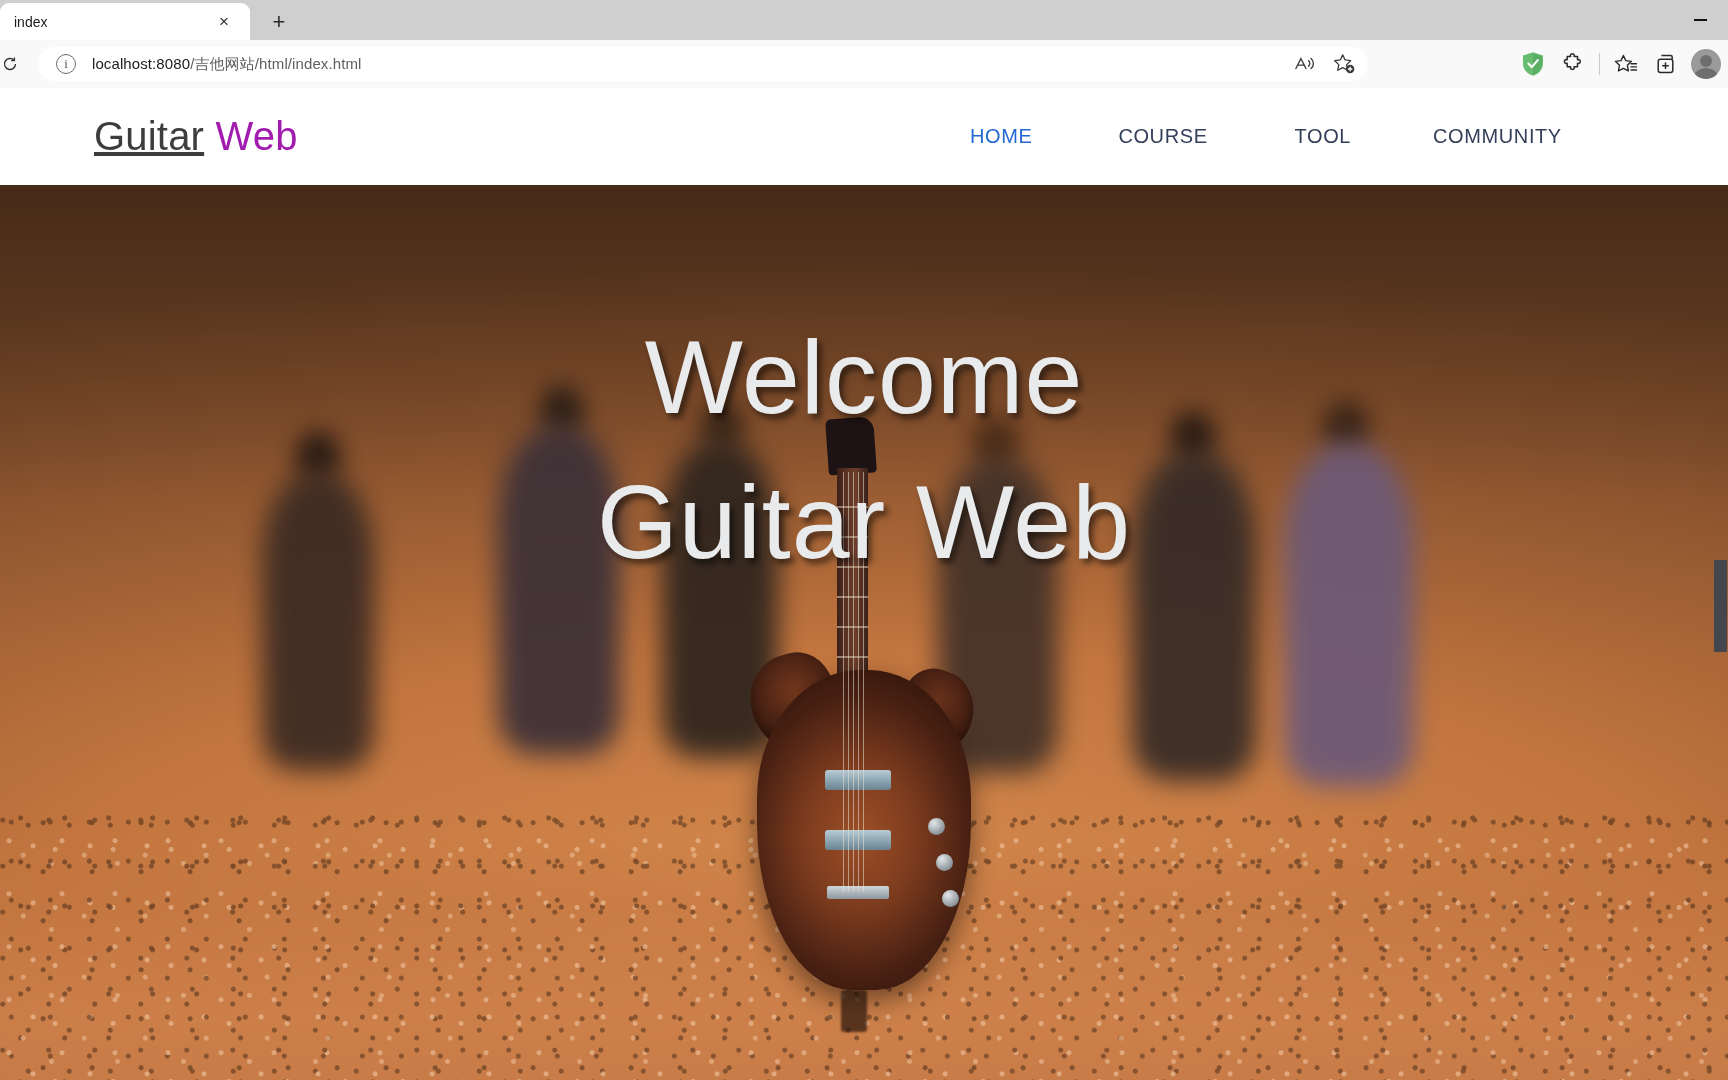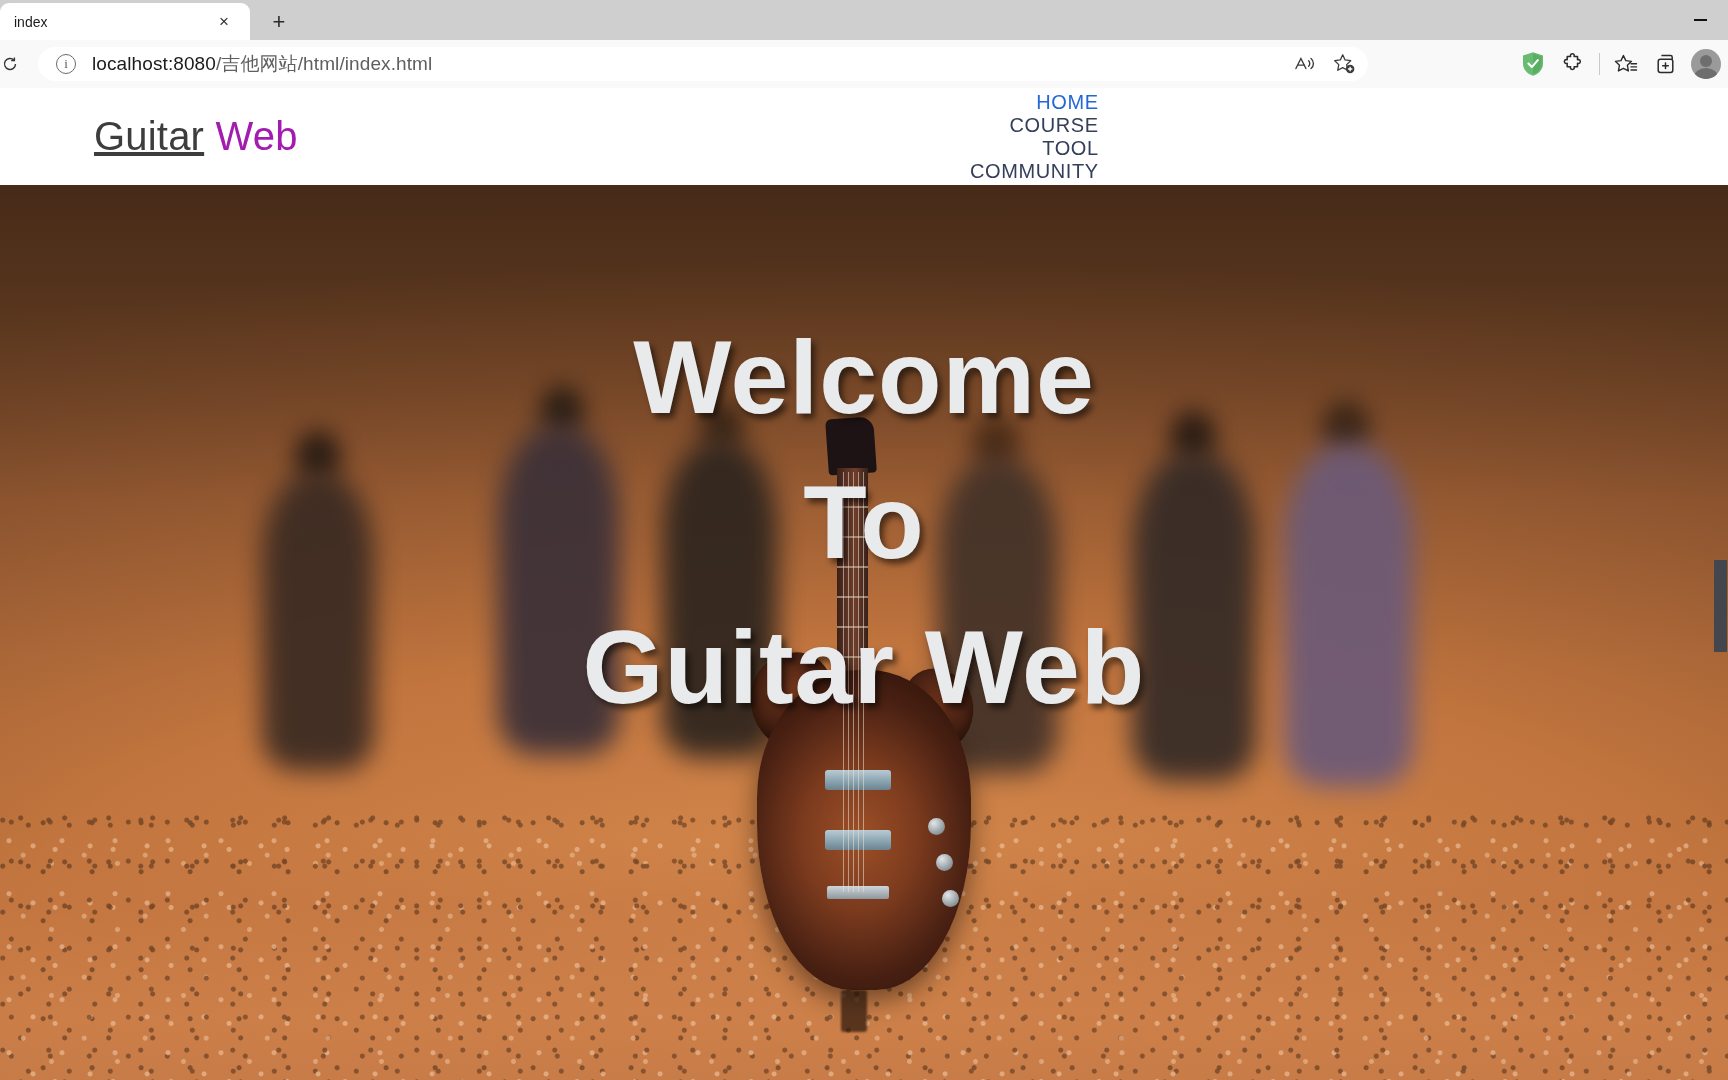--- a/index.html
+++ b/index.html
@@ -130,21 +130,21 @@
     border-radius: 50%;
     color: #5a5a5a;
     font-size: 13px;
     font-family: "Liberation Serif", serif;
     display: flex; align-items: center; justify-content: center;
     flex: none;
     cursor: pointer;
   }
   .omni-url {
     margin-left: 16px;
-    font-size: 19px;
+    font-size: 15px;
     color: #5f5f5f;
     white-space: nowrap;
     letter-spacing: 0.1px;
     cursor: text;
   }
   .omni-url b { color: #1b1b1b; font-weight: 400; }
   .omni-right {
     position: absolute;
     right: 6px;
     display: flex;
@@ -228,22 +228,21 @@
     letter-spacing: 0.2px;
     white-space: nowrap;
   }
   .brand-main { color: #3d3d3d; text-decoration: underline; }
   .brand-accent { color: #a21caf; }
 
   .nav-links {
     position: absolute;
     left: 970px;
     display: flex;
-    align-items: flex-end;
-    flex-direction: column;
+    align-items: flex-start;
   }
   .nav-link {
     font-size: 20px;
     letter-spacing: 0.6px;
     color: #34405a;
     text-decoration: none;
     white-space: nowrap;
     cursor: pointer;
   }
   .nav-link.active { color: #2468d6; }
@@ -413,21 +412,21 @@
   
   .hero-copy {
     position: absolute;
     left: 0; right: 0;
     top: 120px;
     text-align: center;
     z-index: 4;
   }
   .hero-line {
     color: #e9eaec;
-    font-weight: 700;
+    font-weight: 400;
     font-size: 104px;
     line-height: 145px;
     letter-spacing: 1px;
     text-shadow: 4px 5px 6px rgba(0,0,0,0.55);
   }
 
   
   .scrollbar-track {
     position: absolute;
     top: 88px;
@@ -604,21 +603,20 @@
           <div class="g-string" style="left:99px;  top:54px; height:420px;"></div>
           <div class="g-string" style="left:104px; top:54px; height:420px;"></div>
           <div class="g-string" style="left:109px; top:54px; height:420px;"></div>
           <div class="g-string" style="left:114px; top:54px; height:420px;"></div>
           <div class="g-stand"></div>
         </div>
       </div>
 
       <div class="hero-copy">
         <div class="hero-line">Welcome</div>
-        <div class="hero-line">To</div>
         <div class="hero-line">Guitar Web</div>
       </div>
     </div>
 
   </div>
 
   <div class="scrollbar-track">
     <div class="scrollbar-thumb"></div>
   </div>
 

